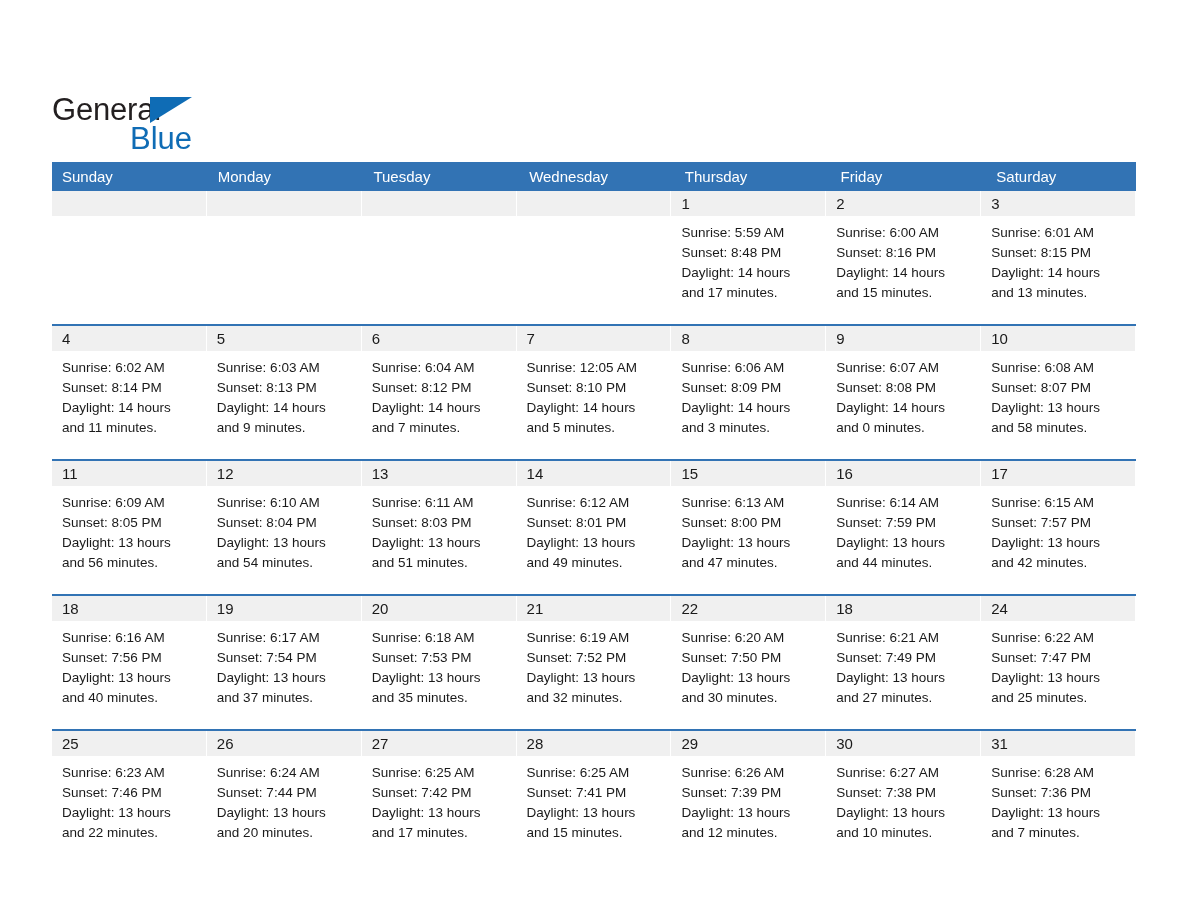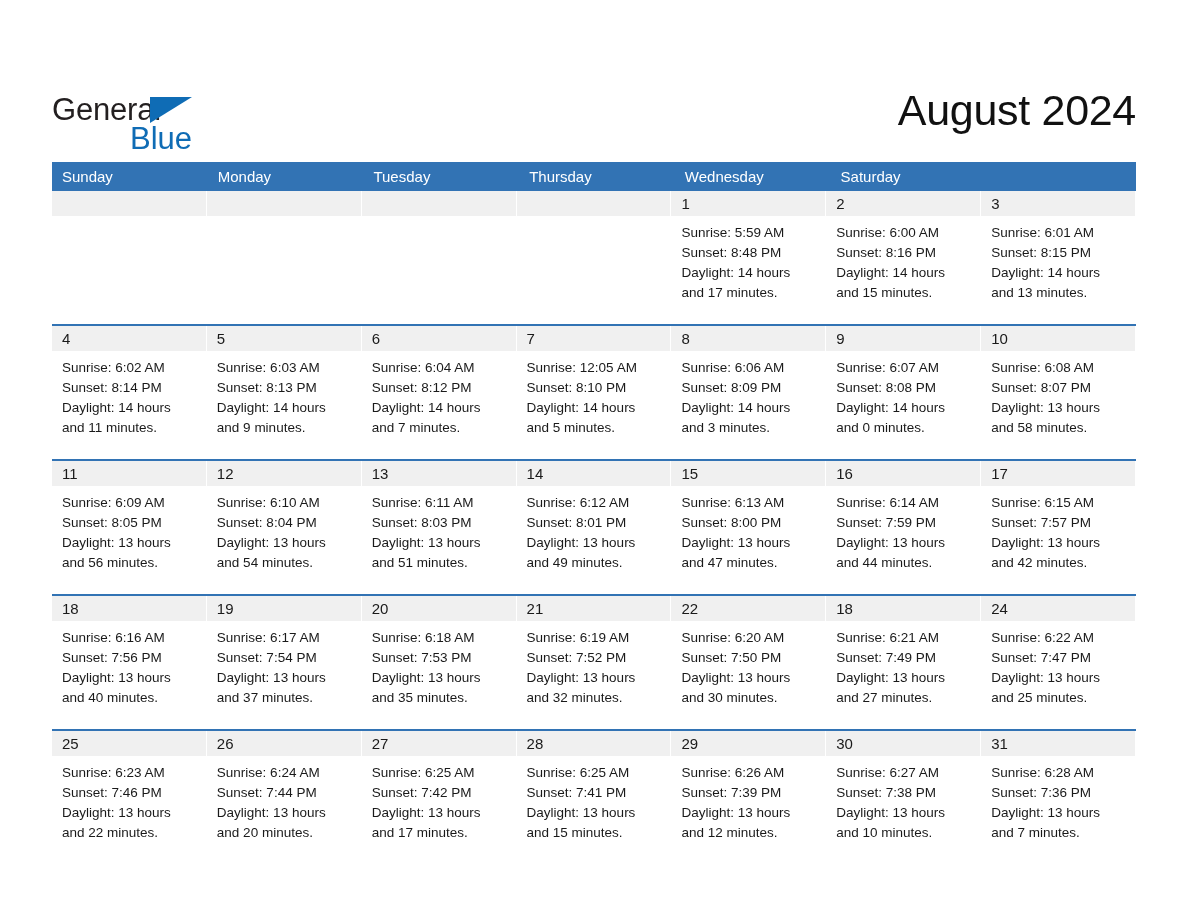--- a/index.html
+++ b/index.html
@@ -156,32 +156,32 @@
 
   <div class="top">
 
     <div class="logo">
       <span class="logo-general">General</span>
       <span class="logo-tri"></span>
       <span class="logo-blue">Blue</span>
     </div>
 
     <div class="titles">
-      <h1 class="month-title">August 2024</h1>
     </div>
 
   </div>
 
   <div class="calendar">
     <div class="weekdays" id="weekday-row">
         <div class="weekday">Sunday</div>
         <div class="weekday">Monday</div>
         <div class="weekday">Tuesday</div>
+        <div class="weekday">Wednesday</div>
         <div class="weekday">Thursday</div>
-        <div class="weekday">Wednesday</div>
+        <div class="weekday">Friday</div>
         <div class="weekday">Saturday</div>
       </div>
     <div id="weeks-container">
         <div class="week first">
           <div class="day empty">
             <div class="day-num-band">
               <span class="day-num"></span>
             </div>
           </div>
           <div class="day empty">

